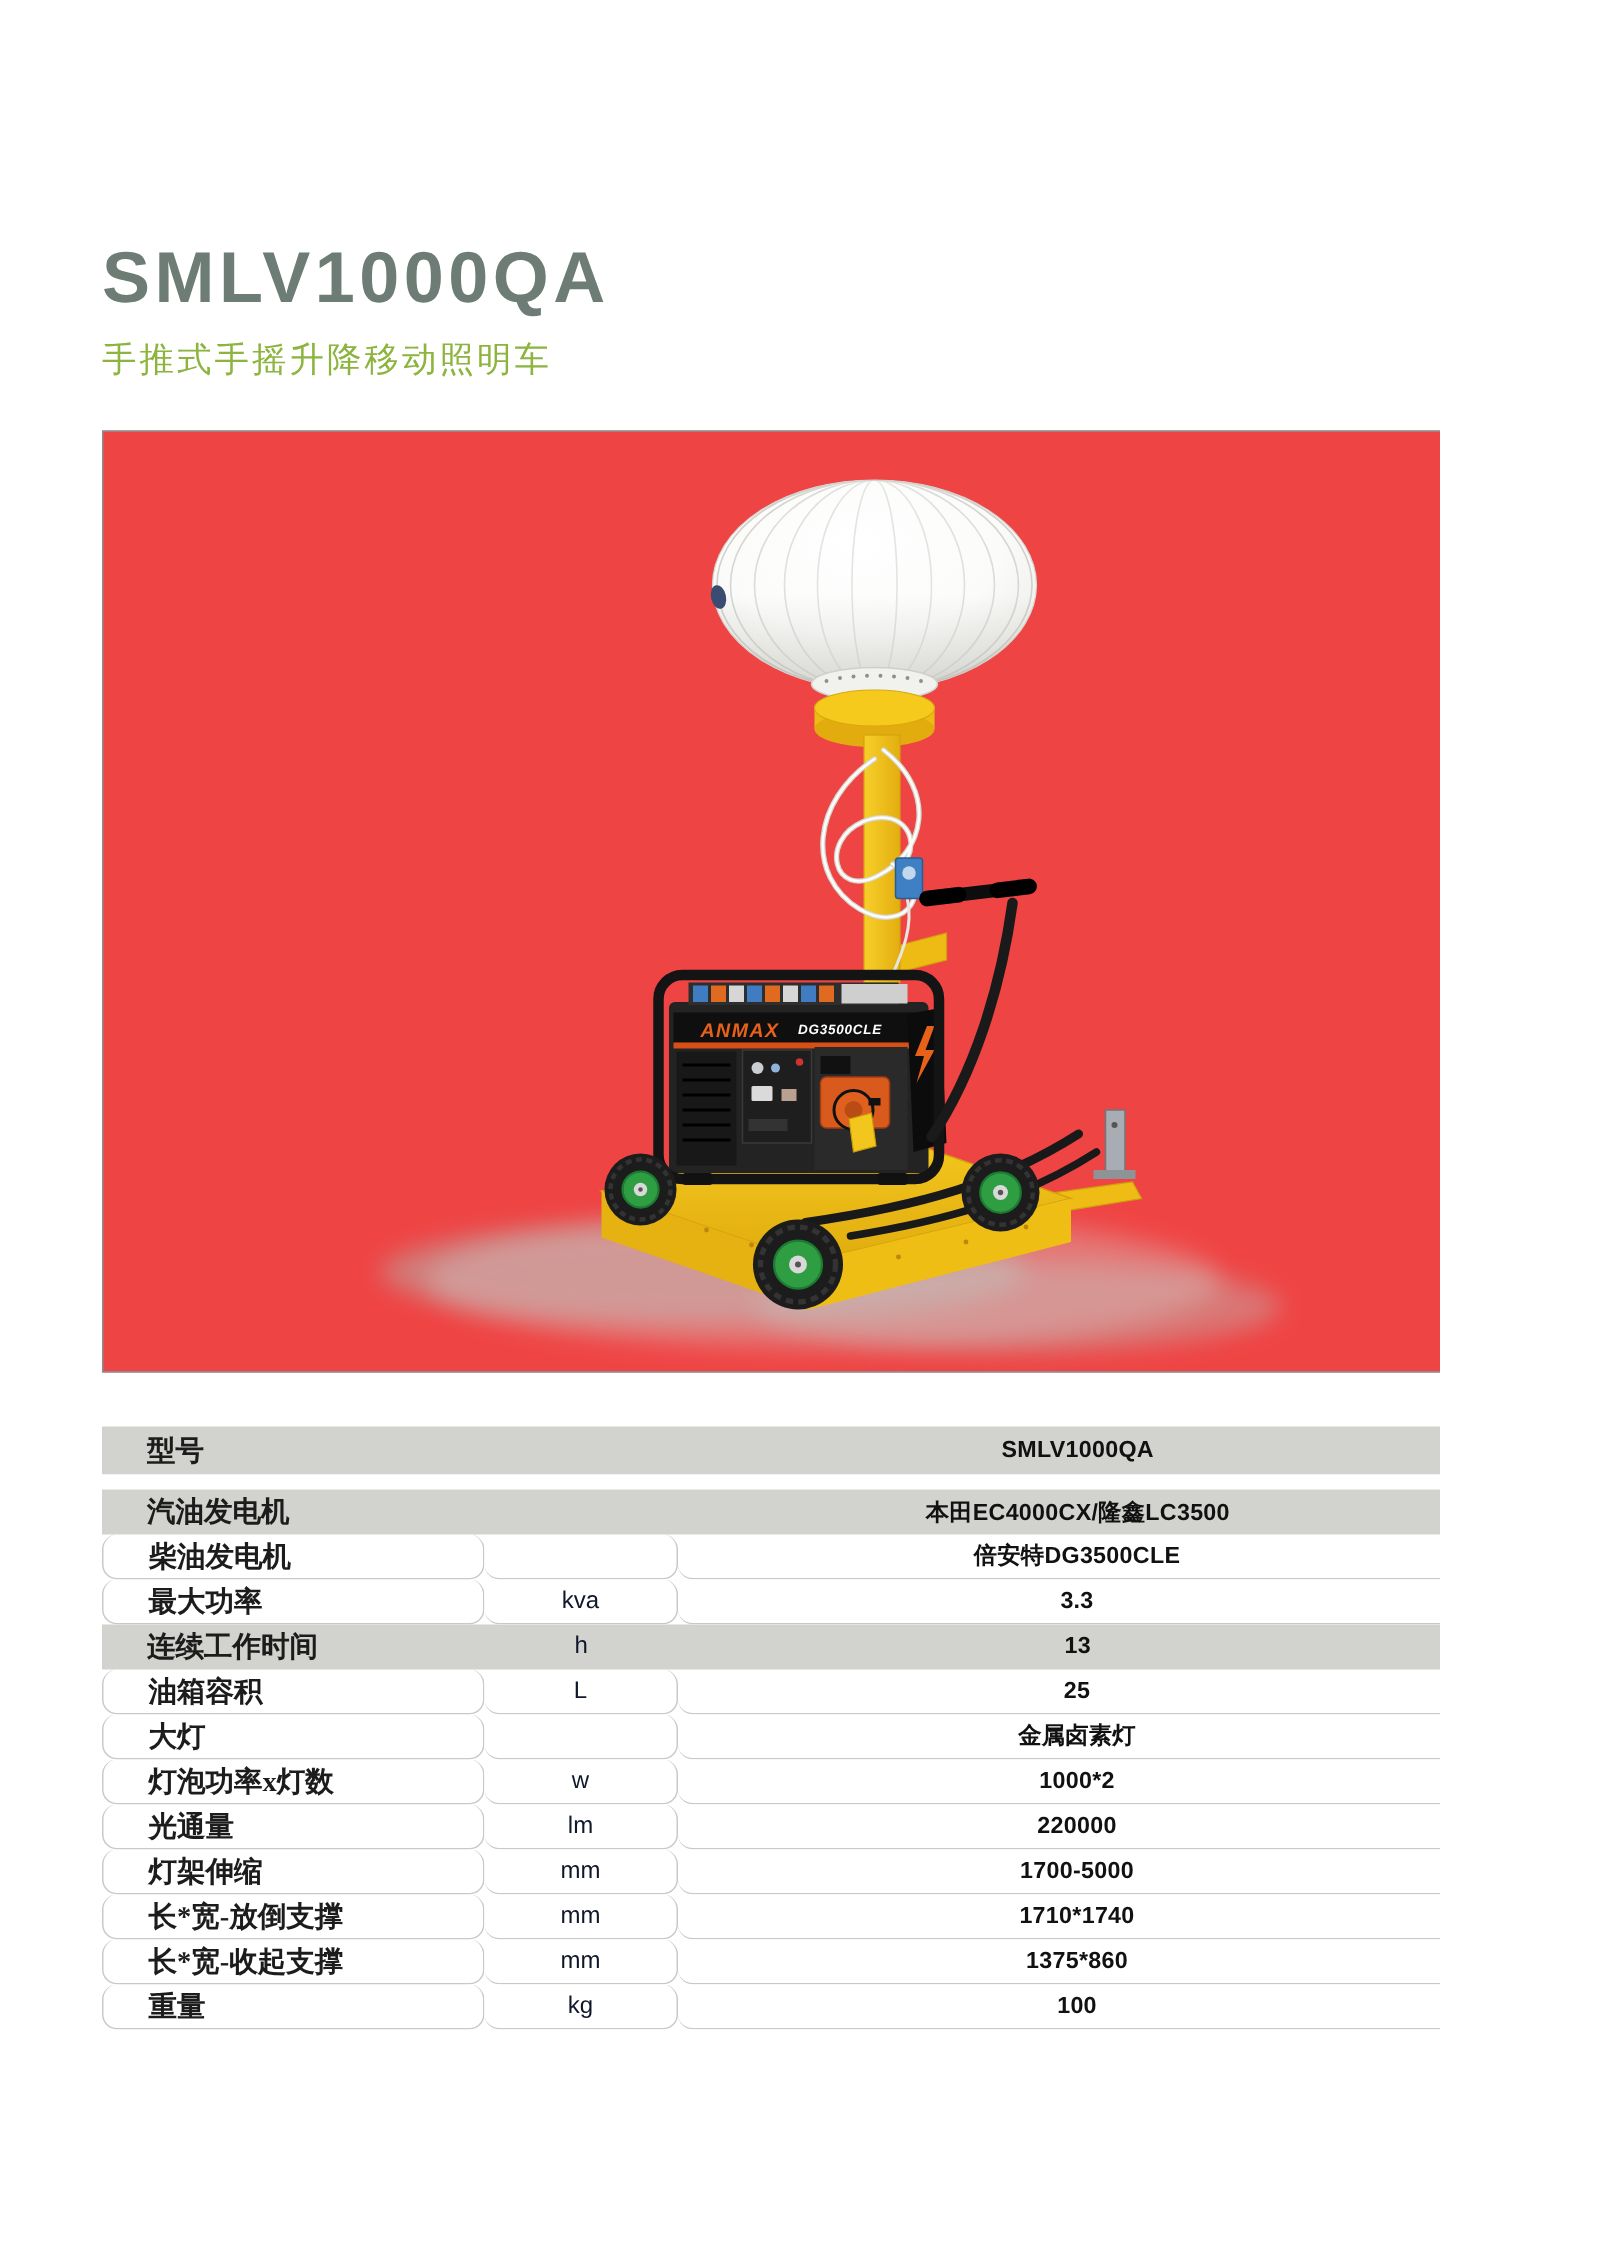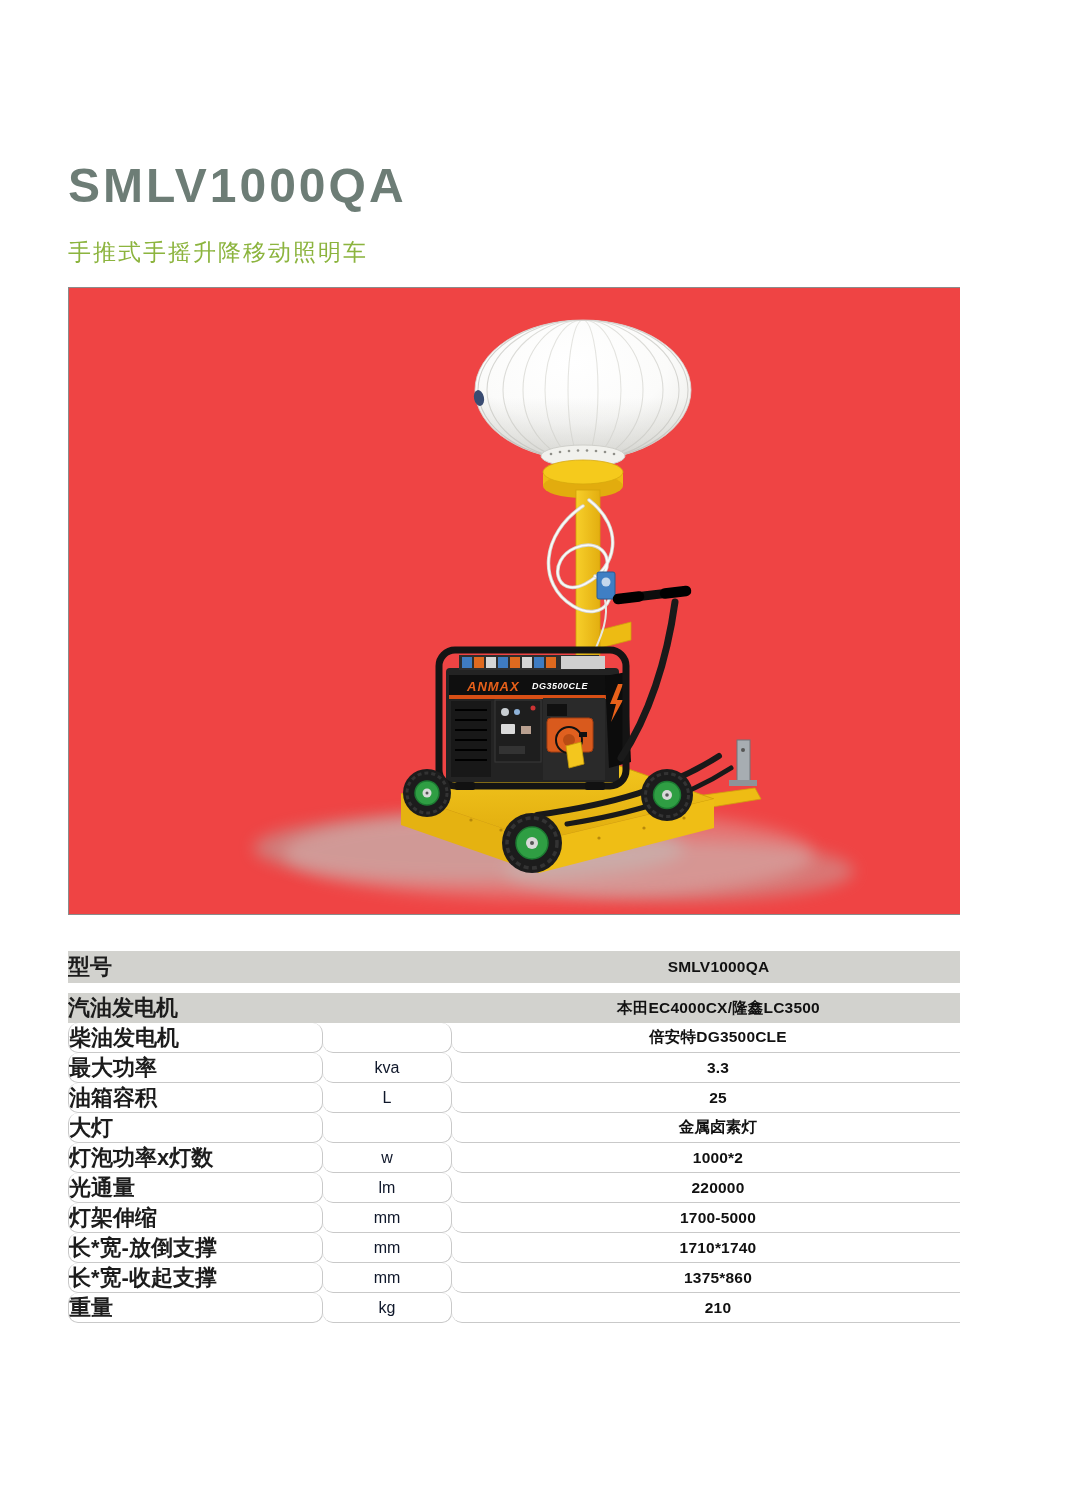--- a/index.html
+++ b/index.html
@@ -1,31 +1,31 @@
 <!DOCTYPE html>
 <html><head>
 <meta charset="utf-8">
 <style>
   html,body{margin:0;padding:0;background:#ffffff;}
   .page{position:relative;width:960px;height:1500px;background:#fff;overflow:hidden;
         font-family:"Liberation Sans","DejaVu Sans",sans-serif;}
   .title{position:absolute;left:68px;top:158px;margin:0;font-size:48px;font-weight:700;
          letter-spacing:3px;color:#6d7d76;}
-  .subtitle{position:absolute;left:68px;top:237px;font-size:23px;font-weight:500;
+  .subtitle{position:absolute;left:68px;top:224px;font-size:23px;font-weight:500;
             letter-spacing:2px;color:#8cb43e;}
   .photo-frame{position:absolute;left:68px;top:287px;width:915px;height:626px;
                border:1px solid #8b8b8b;background:#ef4444;}
   .photo-frame svg{display:block;width:100%;height:100%;}
   .spec-table{position:absolute;left:68px;top:951px;width:917px;font-size:16px;color:#1c1c1c;}
   .trow{display:grid;grid-template-columns:255px 129px auto;height:30px;}
   .trow.hdr{height:32px;}
   .spacer{height:10px;background:#fff;}
   .gray{background:#d2d2ce;}
   .c{display:flex;align-items:center;box-sizing:border-box;overflow:hidden;}
-  .c1{font-weight:700;font-size:22px;}
+  .c1{padding-left:30px;font-weight:700;font-size:19px;font-family:Liberation Serif, serif;}
   .c2{justify-content:center;font-size:16px;color:#0f172a;}
   .c3{justify-content:center;font-size:15.5px;font-weight:600;color:#111;letter-spacing:.2px;}
   .white .c{border-bottom:1px solid #c9c9c9;border-radius:10px;}
   .white .c1{border-left:1px solid #c9c9c9;border-right:1px solid #c9c9c9;}
   .white .c2{border-right:1px solid #c9c9c9;}
   .white .c3{border-right:1px solid #c9c9c9;}
 </style>
 </head>
 <body>
 
@@ -257,20 +257,25 @@
       <div class="c c2"></div>
       <div class="c c3">倍安特DG3500CLE</div>
     </div>
 
     <div class="trow white">
       <div class="c c1">最大功率</div>
       <div class="c c2">kva</div>
       <div class="c c3">3.3</div>
     </div>
 
+    <div class="trow gray">
+      <div class="c c1">连续工作时间</div>
+      <div class="c c2">h</div>
+      <div class="c c3">13</div>
+    </div>
 
     <div class="trow white">
       <div class="c c1">油箱容积</div>
       <div class="c c2">L</div>
       <div class="c c3">25</div>
     </div>
 
     <div class="trow white">
       <div class="c c1">大灯</div>
       <div class="c c2"></div>
@@ -303,17 +308,17 @@
 
     <div class="trow white">
       <div class="c c1">长*宽-收起支撑</div>
       <div class="c c2">mm</div>
       <div class="c c3">1375*860</div>
     </div>
 
     <div class="trow white">
       <div class="c c1">重量</div>
       <div class="c c2">kg</div>
-      <div class="c c3">210</div>
+      <div class="c c3">100</div>
     </div>
 
   </div>
 </div>
 
 </body></html>

